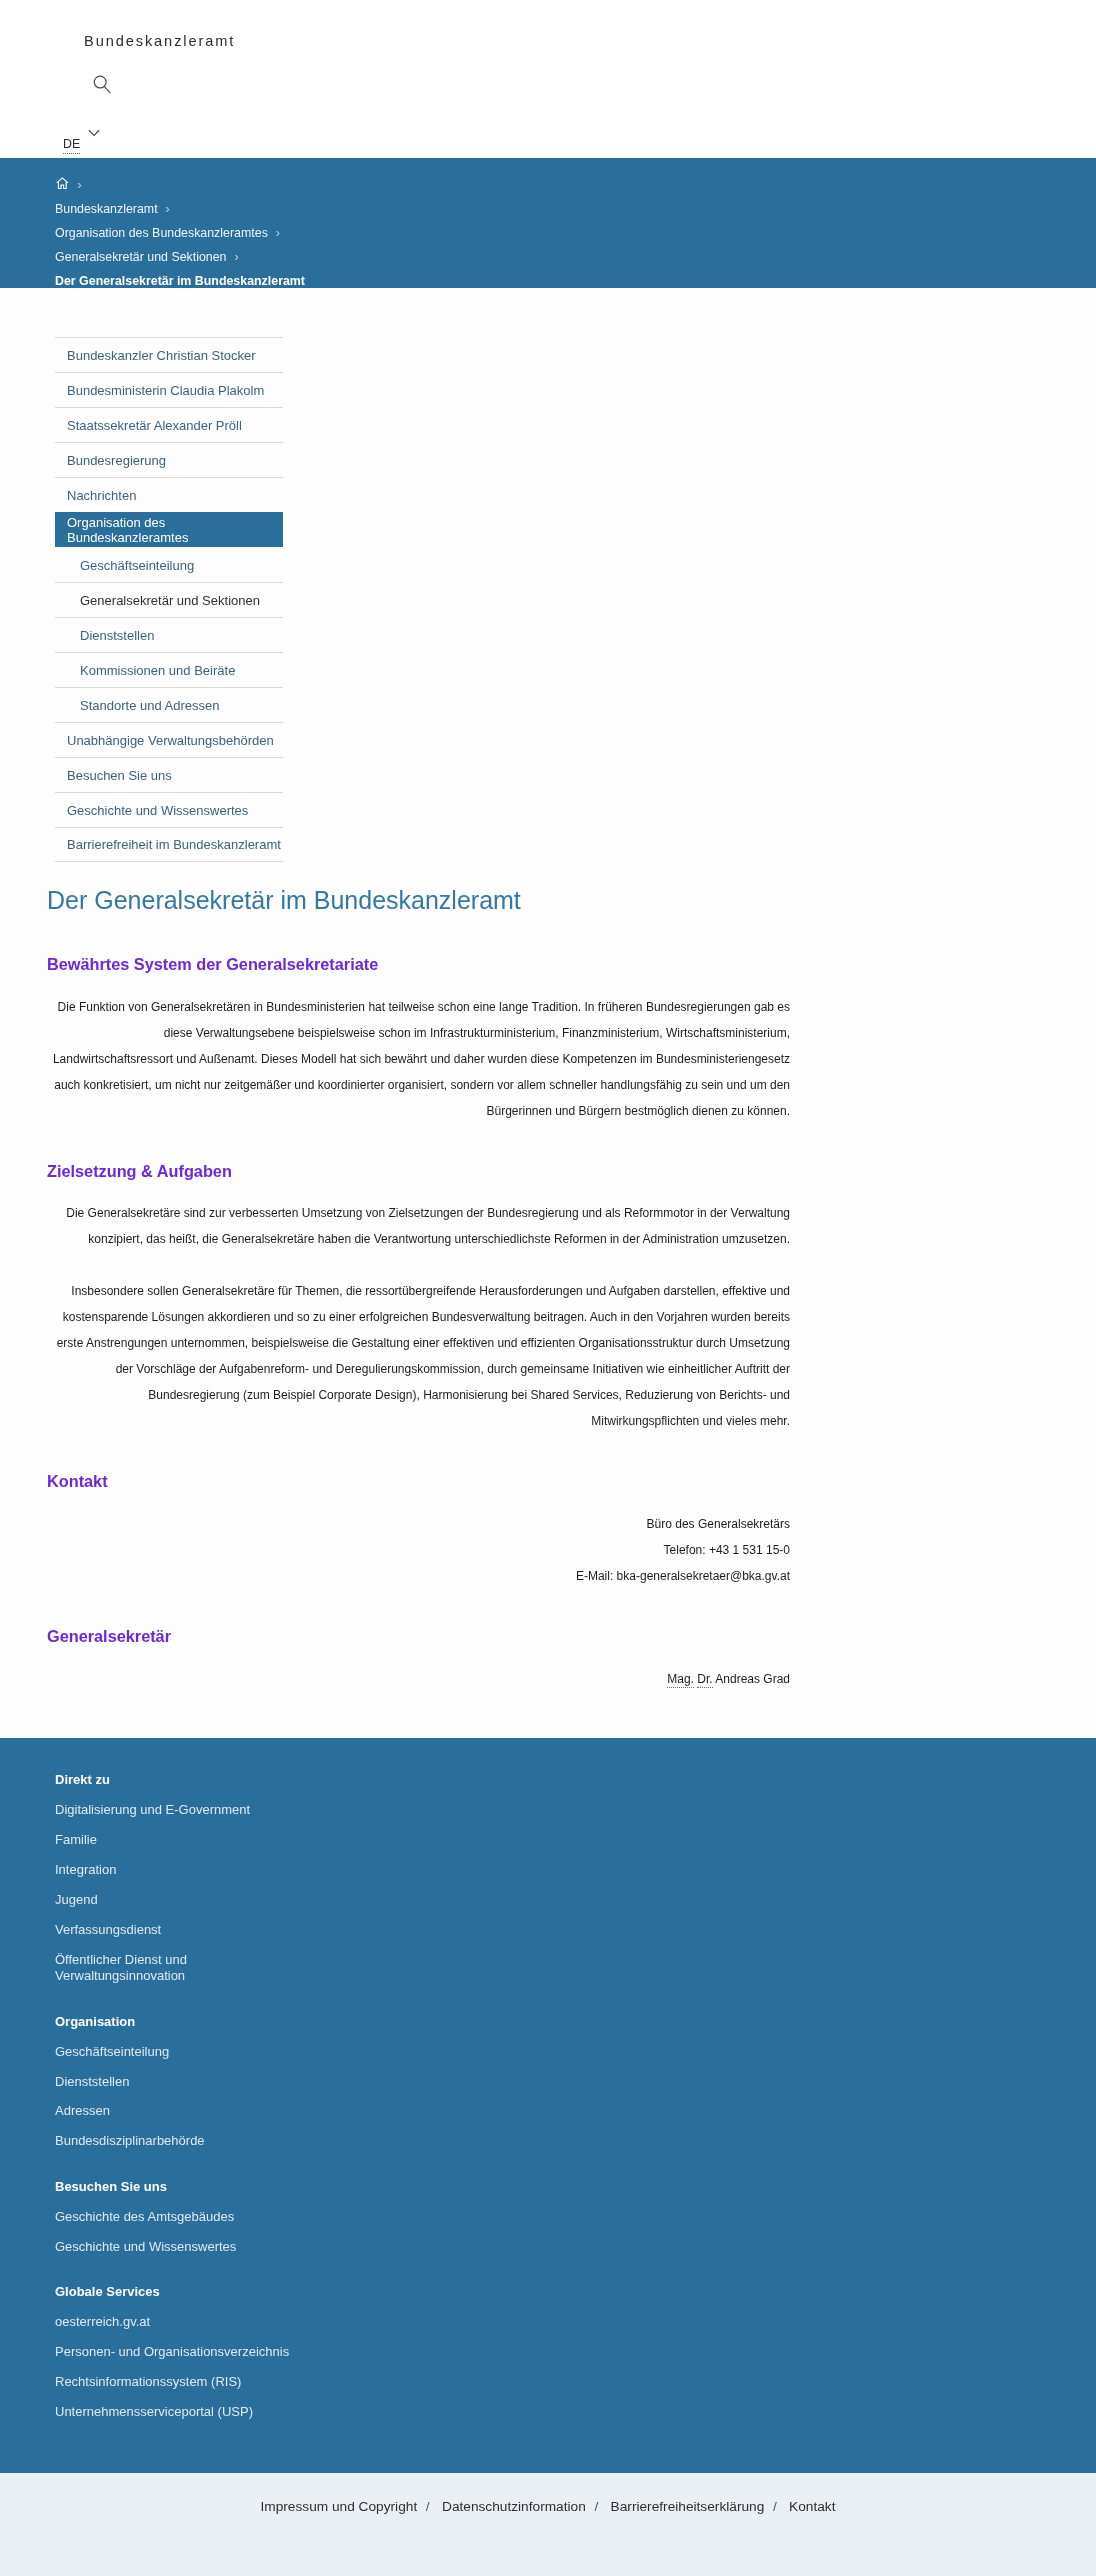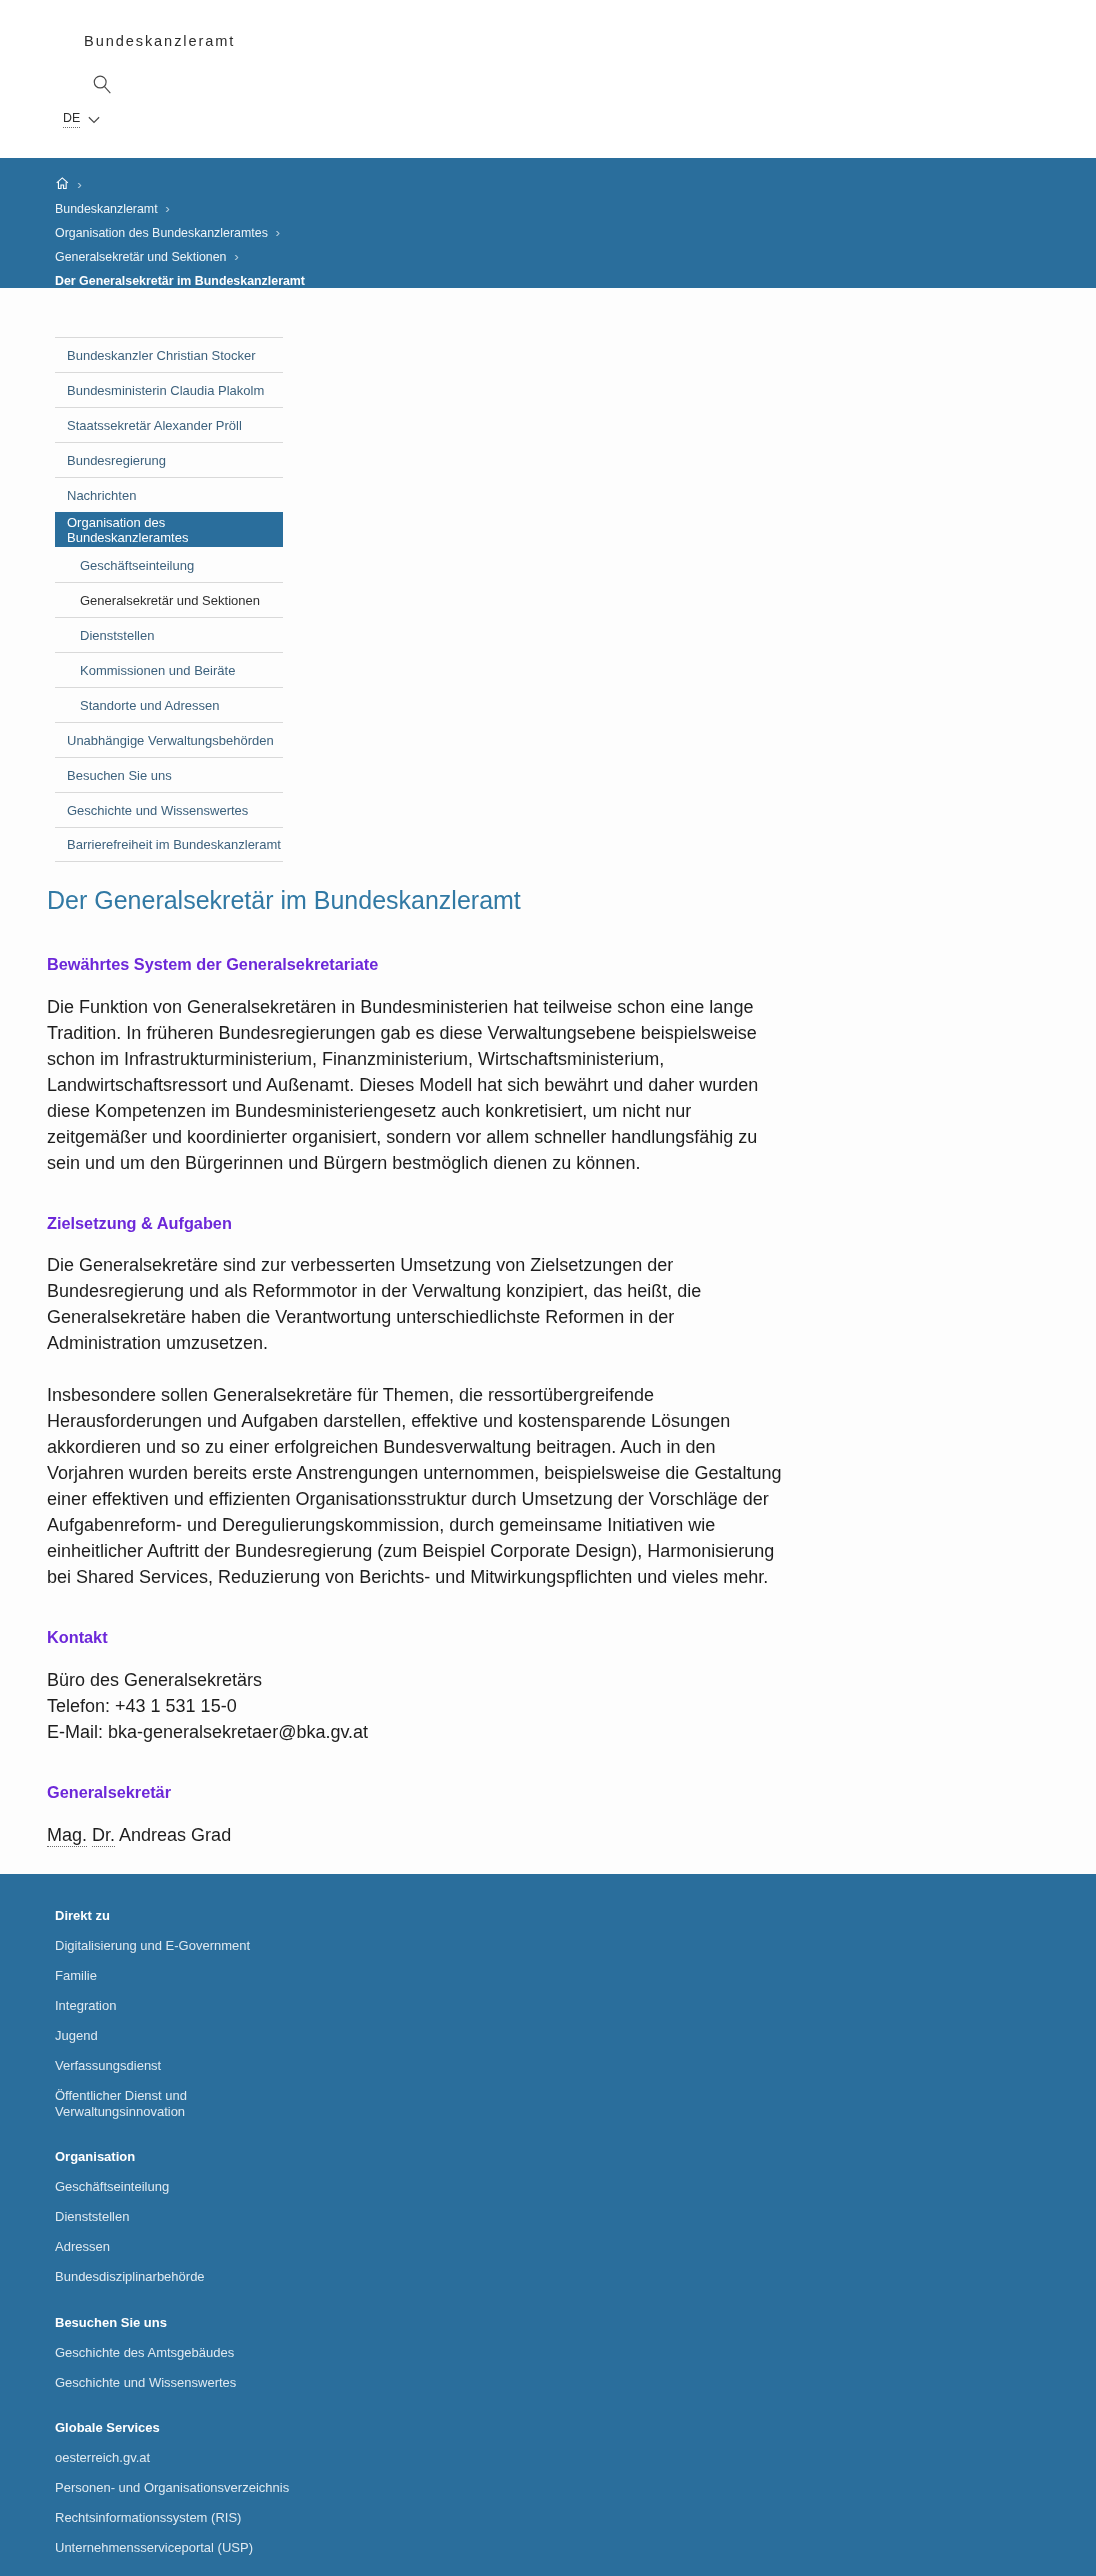--- a/index.html
+++ b/index.html
@@ -14,21 +14,21 @@
 
   
   header { position:relative; height:158px; background:#ffffff; }
   .brand { position:absolute; left:55px; top:33px; display:flex; align-items:center; cursor:pointer; }
   .flag { display:inline-block; width:18px; height:11px; margin-right:11px; }
   .flag .bar { height:4.3px; background:#e8372c; border-radius:0.9px; }
   .flag .gap { height:2.6px; background:#ffffff; }
   .brand-text { font-size:14.6px; letter-spacing:1.9px; color:#2d2d2d; font-weight:500; }
   .search-btn { position:absolute; left:92px; top:74px; background:none; border:none; cursor:pointer; }
   .lang { position:absolute; left:63px; top:111px; display:flex; align-items:center; cursor:pointer; }
-  .lang-label { font-size:12.4px; color:#2d2d2d; border-bottom:1.7px dotted #6b6b6b; padding-bottom:1.7px; }
+  .lang-label { font-size:12.4px; color:#2d2d2d; border-bottom:1.7px dotted #6b6b6b; padding-bottom:1.7px;margin-top:26px; }
   .lang svg { margin-left:7.7px; }
 
   
   .breadcrumb { background:#2a6e9c; height:130px; padding:14.6px 17px 0 55px; }
   .bc-row { display:flex; align-items:center; height:24px; font-size:12.4px; }
   .bc-link { color:#eef4f8; text-decoration:none; cursor:pointer; }
   .bc-sep { color:rgba(255,255,255,0.65); margin-left:7.7px; font-size:13.7px; line-height:1; }
   .bc-current { color:#ffffff; font-weight:700; }
 
   
@@ -42,21 +42,21 @@
   }
   .side-item:last-child { border-bottom:0.9px solid #d9d9d9; }
   .side-item.sub { padding-left:25px; }
   .side-item.trail { color:#303030; }
   .side-item.active { background:#2a6e9c; color:#ffffff; border-top-color:#2a6e9c; }
   .side-item.active + .side-item { border-top-color:transparent; }
 
   main { margin:22px 0 0 47px; width:743px; }
   h1 { font-size:25px; font-weight:400; color:#3179a4; line-height:33px; margin-bottom:12px; }
   h2 { font-size:16.3px; font-weight:700; color:#6d28d9; margin:38px 0 19.7px 0; }
-  main p { font-size:18px; line-height:26px; color:#1d1d1d; margin-bottom:26px; }
+  main p { font-size:12px; line-height:26px; color:#1d1d1d; margin-bottom:26px;text-align:right; }
   .contact-line { margin-bottom:0 !important; }
   .email-link { color:#1d1d1d; cursor:pointer; }
   .abbr { border-bottom:1.7px dotted #6b6b6b; padding-bottom:0.9px; }
 
   
   .footer-main { background:#2a6e9c; height:735px; padding:34px 17px 0 55px; overflow:hidden; }
   .fsec { margin-bottom:29px; }
   .fhead { color:#ffffff; font-weight:700; font-size:13px; height:30px; }
   .flink {
     display:block; color:#dfe9f1; font-size:13px; line-height:16.3px;

